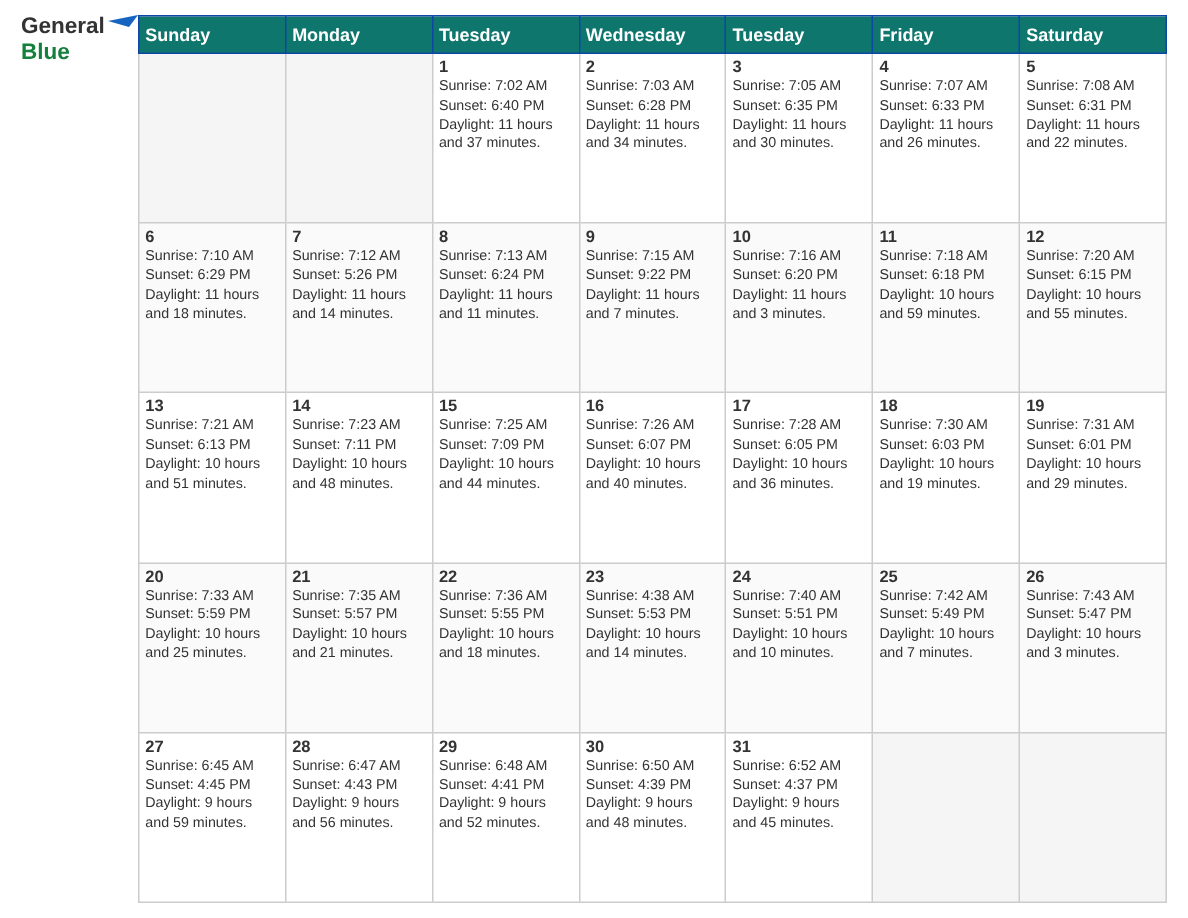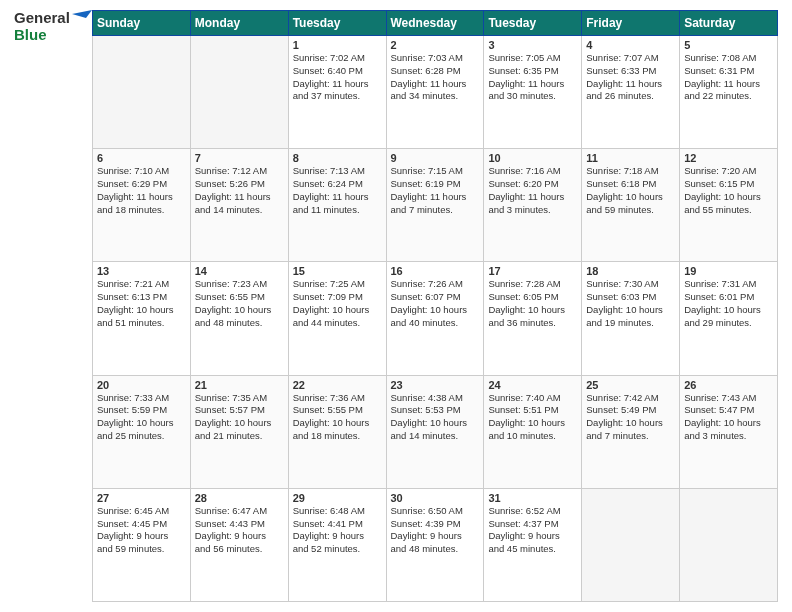--- a/index.html
+++ b/index.html
@@ -189,21 +189,21 @@
               <div>Sunrise: 7:13 AM</div>
               <div>Sunset: 6:24 PM</div>
               <div>Daylight: 11 hours</div>
               <div>and 11 minutes.</div>
             </div>
           </td>
           <td>
             <span class="day-num">9</span>
             <div class="cell-content">
               <div>Sunrise: 7:15 AM</div>
-              <div>Sunset: 6:19 PM</div>
+              <div>Sunset: 9:22 PM</div>
               <div>Daylight: 11 hours</div>
               <div>and 7 minutes.</div>
             </div>
           </td>
           <td>
             <span class="day-num">10</span>
             <div class="cell-content">
               <div>Sunrise: 7:16 AM</div>
               <div>Sunset: 6:20 PM</div>
               <div>Daylight: 11 hours</div>
@@ -236,21 +236,21 @@
               <div>Sunrise: 7:21 AM</div>
               <div>Sunset: 6:13 PM</div>
               <div>Daylight: 10 hours</div>
               <div>and 51 minutes.</div>
             </div>
           </td>
           <td>
             <span class="day-num">14</span>
             <div class="cell-content">
               <div>Sunrise: 7:23 AM</div>
-              <div>Sunset: 6:55 PM</div>
+              <div>Sunset: 7:11 PM</div>
               <div>Daylight: 10 hours</div>
               <div>and 48 minutes.</div>
             </div>
           </td>
           <td>
             <span class="day-num">15</span>
             <div class="cell-content">
               <div>Sunrise: 7:25 AM</div>
               <div>Sunset: 7:09 PM</div>
               <div>Daylight: 10 hours</div>

